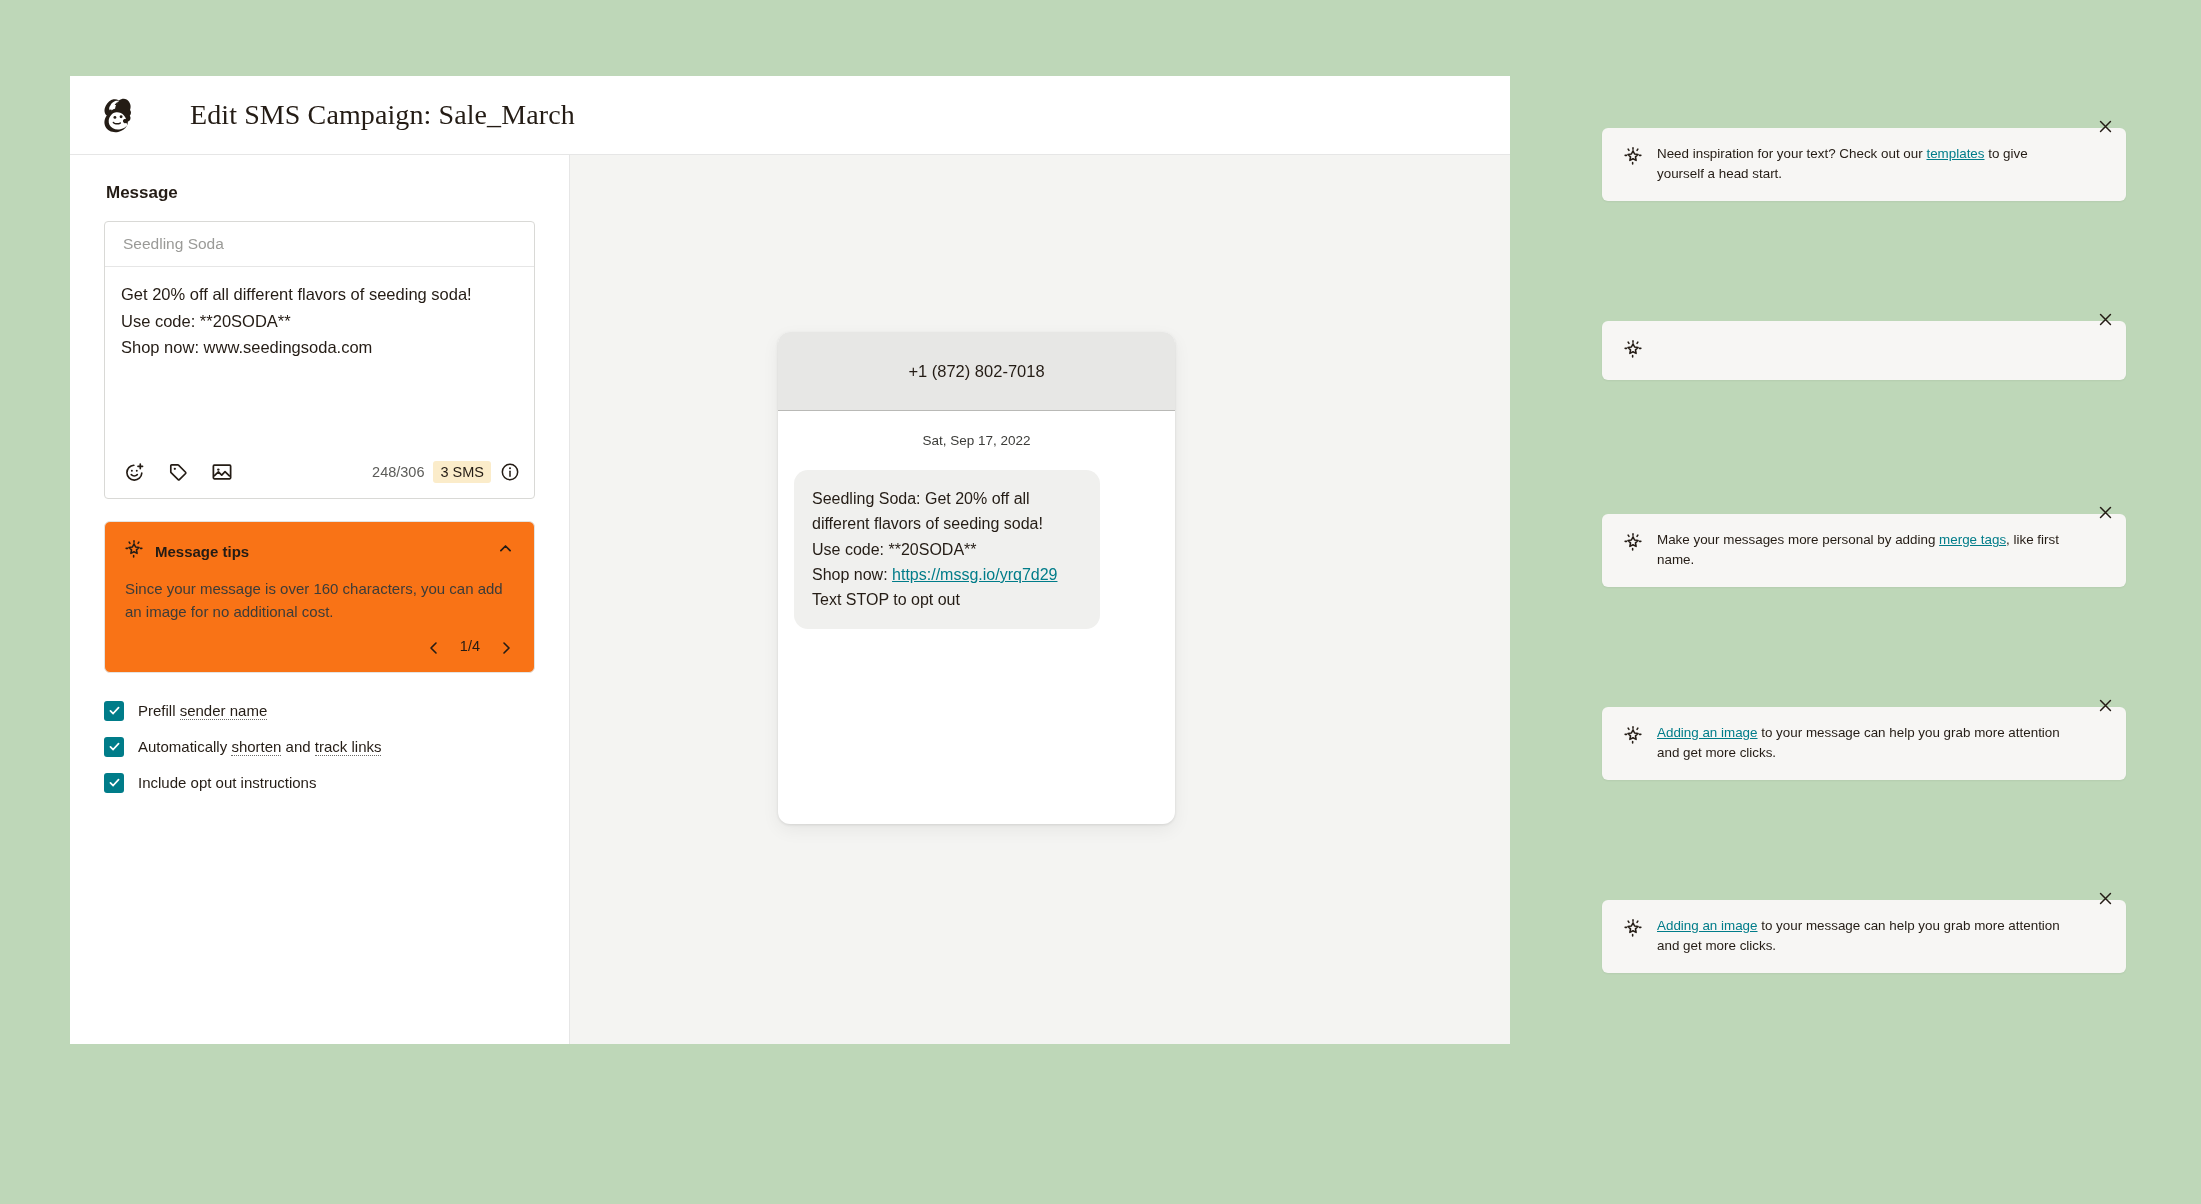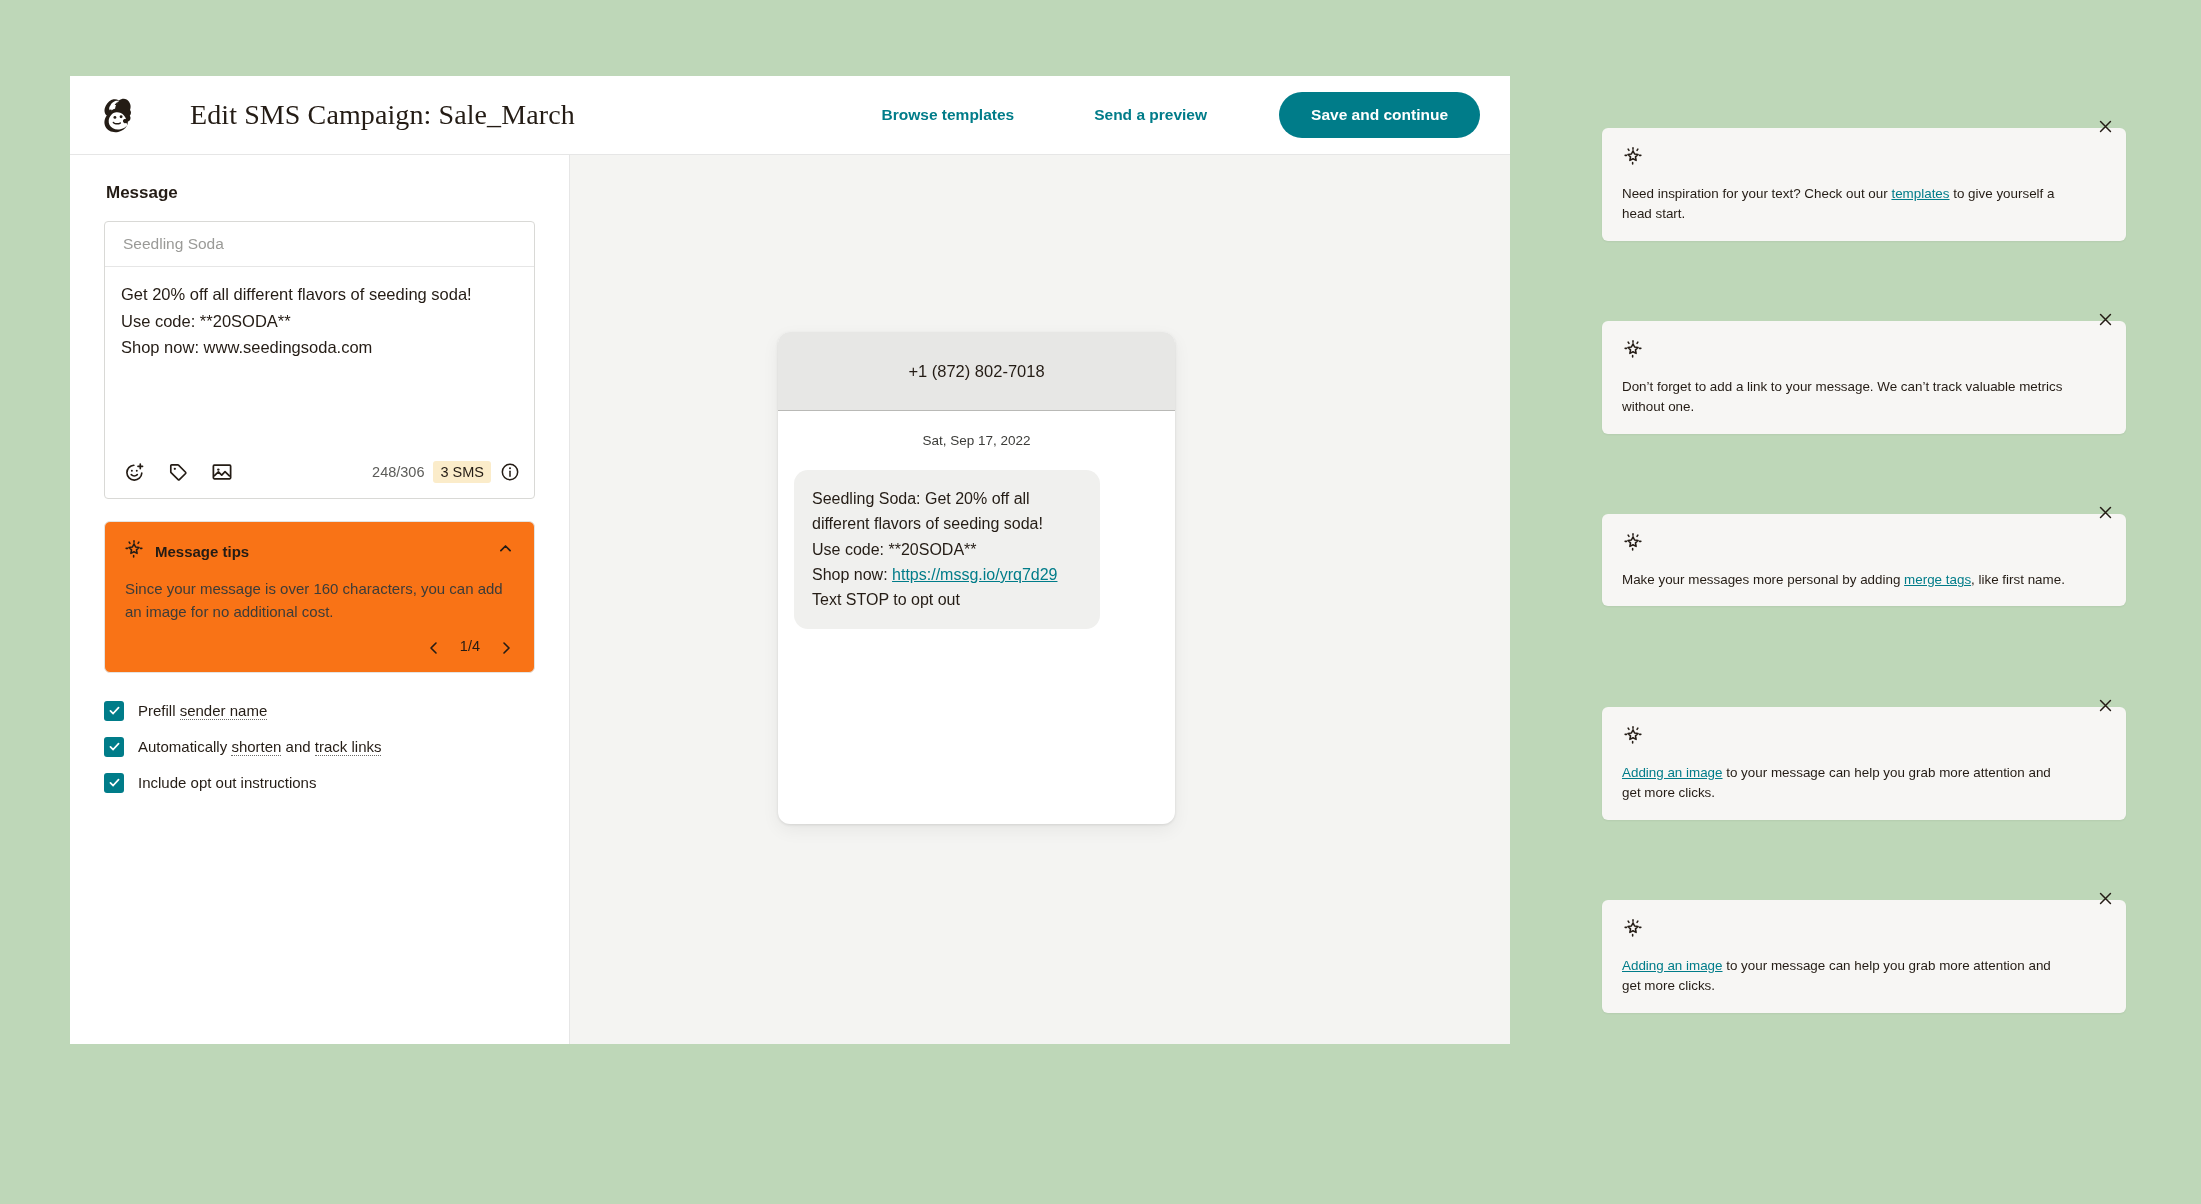--- a/index.html
+++ b/index.html
@@ -360,21 +360,20 @@
     left: 0;
     width: 524px;
     background: #f7f6f4;
     border-radius: 6px;
     box-sizing: border-box;
     padding: 16px 56px 16px 20px;
     display: flex;
     gap: 13px;
     align-items: flex-start;
     box-shadow: 0 1px 2px rgba(0,0,0,.05);
-    flex-direction: column;
   }
   .toast-icon { flex: none; margin-top: 1px; }
   .toast-text {
     font-size: 13.4px;
     line-height: 1.52;
     color: #241c15;
   }
   .toast-link {
     color: #007c89;
     text-decoration: underline;
@@ -402,25 +401,20 @@
       <svg class="logo-mark" viewBox="0 0 64 64">
         <g fill="#241c15">
           <path d="M44.6 9.6c-3.3-2.1-7.6-1.3-11.4 1.3-2.2-1.7-5-2.3-7.8-1.7-4.6 1-8.8 4.6-11.2 9.3-1.4 2.8-2 5.6-1.8 8 .2 2.6 1.4 4.8 3.3 6.2-1.9 2.4-3.1 5.3-3.4 8.3-.6 5.7 2.2 11 7.3 13.9 3.6 2 8.1 2.6 12.6 1.7 5.6-1.1 10.3-4.4 12.7-8.9 1.1-2.1 1.6-4.2 1.5-6.1 1.6-.6 2.8-1.7 3.4-3.1.7-1.7.5-3.7-.6-5.4 1.1-1.2 1.7-2.7 1.7-4.3 0-1.5-.5-3-1.4-4.2.9-2.4 1.1-5 .5-7.4-.8-3.2-2.6-5.8-5.4-7.6zM30.2 13.7c.6-.5 1.3-1 2-1.4-1.3 1.6-2.3 3.5-2.9 5.5-.7-.3-1.5-.4-2.2-.3.7-1.4 1.8-2.7 3.1-3.8zm-9.5 4.7c1.8-3.5 4.9-6.2 8.2-7 1.6-.4 3.1-.2 4.4.4-3 3-5 7.1-5.6 11.2-2.2.5-4.2 1.7-5.7 3.4-.9-.3-1.7-.9-2.2-1.7-1.1-1.8-.8-4.2.9-6.3zm25.9 26.6c-2.1 3.9-6.2 6.8-11.1 7.7-3.9.8-7.8.3-10.9-1.4-4.3-2.4-6.6-6.7-6.1-11.4.3-2.9 1.6-5.7 3.6-7.9 1.6-1.8 3.6-3 5.8-3.5 4.6-1.1 9.5.6 12.8 4.3 1.4 1.5 2.4 3.3 3 5.3-1-.4-2.1-.4-3 .1-.7.4-1.2 1-1.4 1.8-.3 1.2.2 2.4 1.2 3.2.9.7 2.1.9 3.2.6.3 0 .5-.1.8-.2.1.4.2.8.2 1.2.1.1 0 .1 0 .2z"></path>
           <circle cx="27.5" cy="35.5" r="2.1"></circle>
           <circle cx="36.5" cy="34.5" r="2.1"></circle>
           <path d="M24.5 43.5c2.8 2.6 7.6 3.1 11.3 1.1.5-.3.7-.9.4-1.4-.3-.5-.9-.7-1.4-.4-3 1.6-6.8 1.2-9-.8-.4-.4-1.1-.4-1.4.1-.4.4-.3 1 .1 1.4z"></path>
           <circle cx="21.5" cy="25.5" r="1.6"></circle>
         </g>
       </svg>
       <div class="page-title">Edit SMS Campaign: Sale_March</div>
-    </div>
-    <div class="header-actions">
-      <a class="header-link first">Browse templates</a>
-      <a class="header-link">Send a preview</a>
-      <button class="btn-primary">Save and continue</button>
     </div>
   </div>
 
   <div class="app-body">
 
     <div class="left-panel">
       <div class="section-title">Message</div>
 
       <div class="composer">
         <div class="composer-sender">
@@ -566,21 +560,20 @@
     </button>
   </div>
 
   <div class="toast" style="top:321px">
     <span class="toast-icon">
       <svg width="22" height="22" viewBox="0 0 24 24" fill="none" stroke="#241c15" stroke-width="1.7" stroke-linecap="round" stroke-linejoin="round">
         <path d="M12 6.3l1.7 3.5 3.8.5-2.8 2.7.7 3.8-3.4-1.8-3.4 1.8.7-3.8-2.8-2.7 3.8-.5z"></path>
         <path d="M12 3.1v1.6M6.7 4.5l.9 1.4M17.3 4.5l-.9 1.4M3.4 11.3h1.6M19 11.3h1.6M11.6 19.2v1.6"></path>
       </svg>
     </span>
-    <div class="toast-text"><span>Don’t forget to add a link to your message. We can’t track valuable metrics without one.</span><span class="toast-link"></span><span></span></div>
     <button class="toast-close">
       <svg width="17" height="17" viewBox="0 0 24 24" fill="none" stroke="#241c15" stroke-width="2.1" stroke-linecap="round">
         <path d="M5 5l14 14M19 5L5 19"></path>
       </svg>
     </button>
   </div>
 
   <div class="toast" style="top:514px">
     <span class="toast-icon">
       <svg width="22" height="22" viewBox="0 0 24 24" fill="none" stroke="#241c15" stroke-width="1.7" stroke-linecap="round" stroke-linejoin="round">

